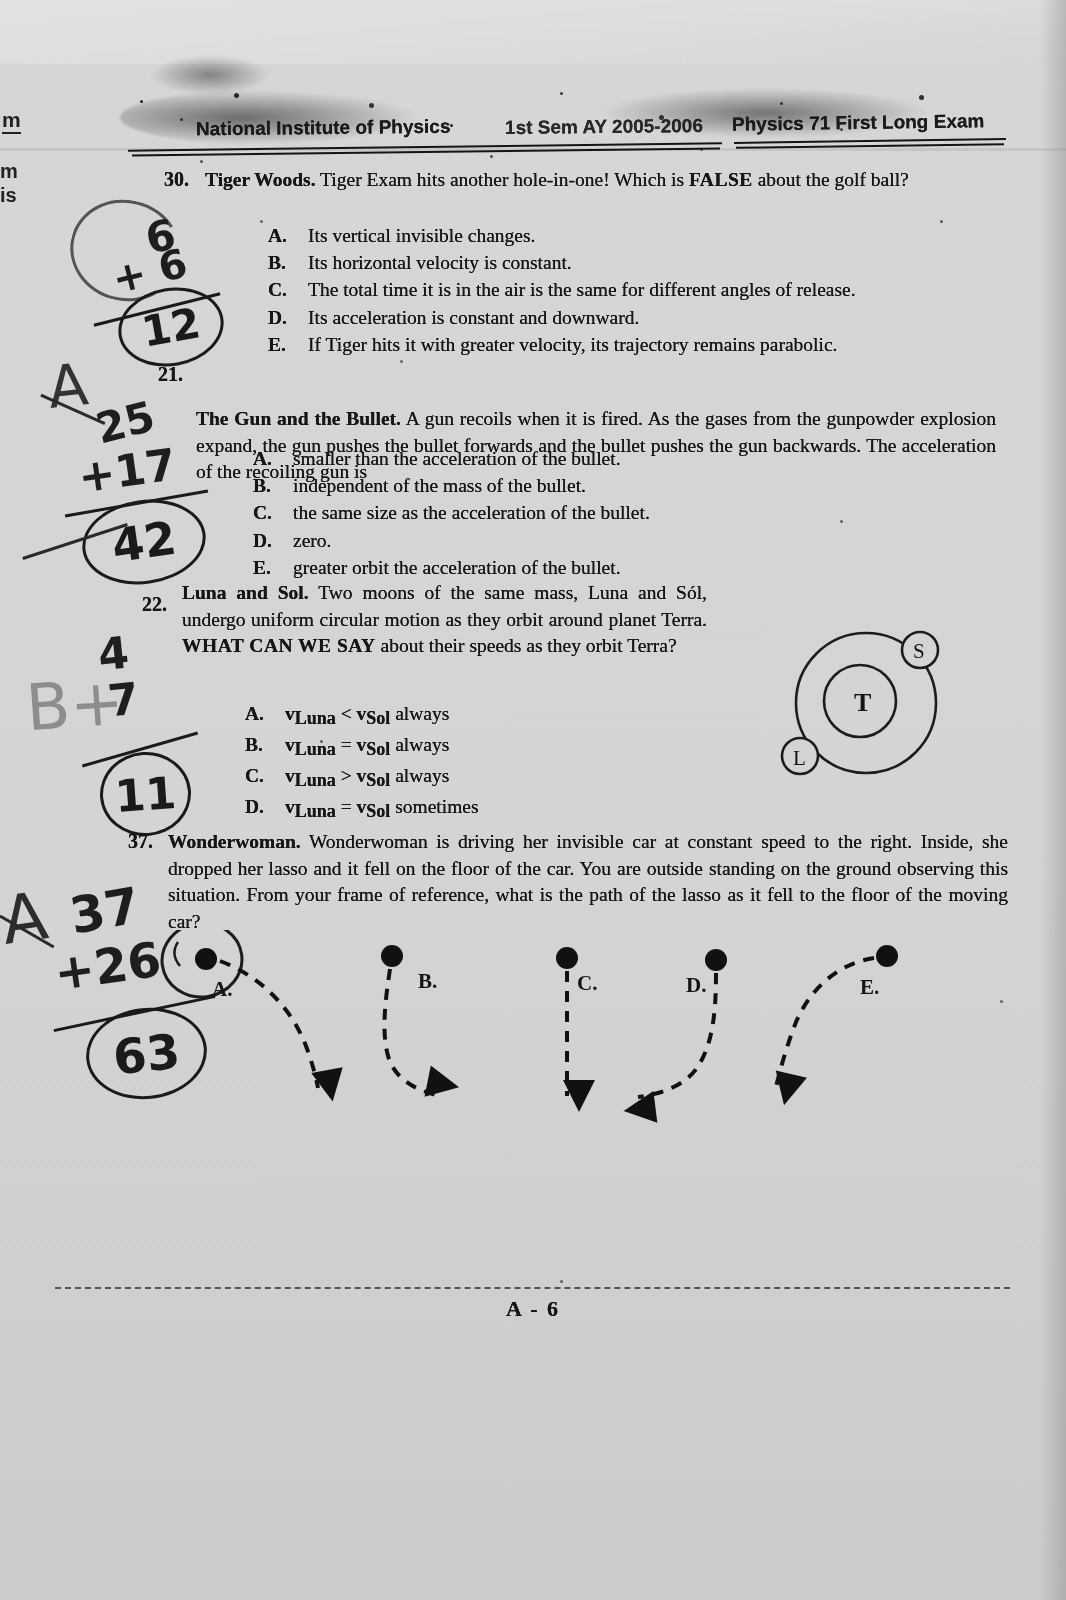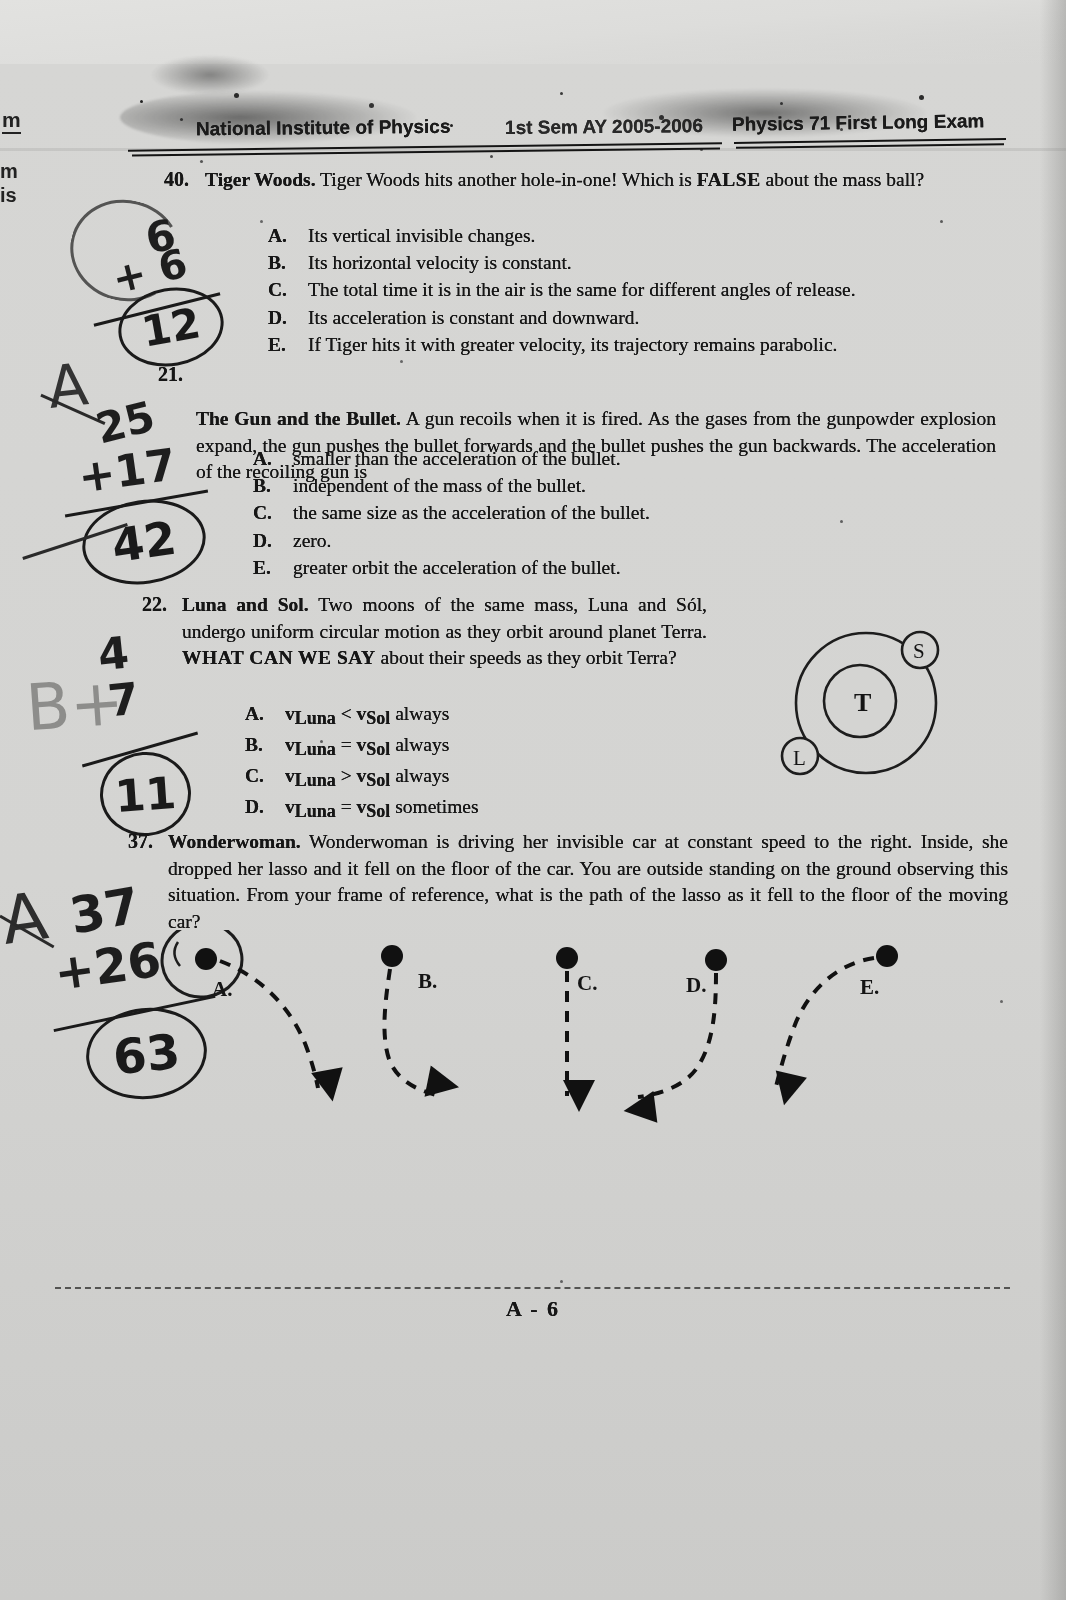--- a/index.html
+++ b/index.html
@@ -86,24 +86,24 @@
 <span class="edge-frag" style="left:0px;top:184px;font-size:20px;">is</span>
 
 <span class="hdr" style="left:196px;top:117px;transform:rotate(-.6deg);">National Institute of Physics</span>
 <span class="hdr" style="left:505px;top:116px;transform:rotate(-.6deg);opacity:.92;">1st Sem AY 2005-2006</span>
 <span class="hdr" style="left:732px;top:112px;transform:rotate(-.8deg);">Physics 71 First Long Exam</span>
 <div class="rule" style="left:128px;top:146px;width:594px;transform:rotate(-.7deg);"></div>
 <div class="rule" style="left:132px;top:151px;width:588px;transform:rotate(-.7deg);height:1.5px;"></div>
 <div class="rule" style="left:734px;top:140px;width:272px;transform:rotate(-.8deg);"></div>
 <div class="rule" style="left:736px;top:145px;width:268px;transform:rotate(-.8deg);height:1.5px;"></div>
 
-<span class="qnum" style="left:164px;top:168px;">40.</span>
+<span class="qnum" style="left:164px;top:168px;">30.</span>
 <div class="qbody" style="left:205px;top:167px;width:790px;">
   <span class="qtitle">Tiger Woods.</span>
-  <span>Tiger Woods hits another hole-in-one! Which is </span><span class="caps">FALSE</span><span> about the mass ball?</span>
+  <span>Tiger Exam hits another hole-in-one! Which is </span><span class="caps">FALSE</span><span> about the golf ball?</span>
 </div>
 <div class="opts" style="left:268px;top:222px;width:700px;">
   <div class="opt">
     <span class="letter">A.</span>
     <span class="otext">Its vertical invisible changes.</span>
   </div>
   <div class="opt">
     <span class="letter">B.</span>
     <span class="otext">Its horizontal velocity is constant.</span>
   </div>
@@ -157,21 +157,21 @@
 
 <span class="hw" style="left:48px;top:352px;font-size:58px;font-weight:normal;transform:rotate(-6deg);color:#333;">A</span>
 <div class="strike" style="left:38px;top:408px;width:70px;transform:rotate(24deg);"></div>
 <span class="hw" style="left:96px;top:398px;font-size:42px;transform:rotate(-14deg);">25</span>
 <span class="hw" style="left:78px;top:445px;font-size:44px;transform:rotate(-8deg);">+17</span>
 <div class="hw-line" style="left:64px;top:502px;width:145px;transform:rotate(-10deg);"></div>
 <div class="hw-circle" style="left:82px;top:500px;width:118px;height:78px;font-size:46px;transform:rotate(-8deg);">42</div>
 <div class="strike" style="left:20px;top:540px;width:110px;transform:rotate(-18deg);"></div>
 
 <span class="qnum" style="left:142px;top:593px;">22.</span>
-<div class="qbody" style="left:182px;top:592px;width:525px;">
+<div class="qbody" style="left:182px;top:580px;width:525px;">
   <span class="qtitle">Luna and Sol.</span>
   <span>Two moons of the same mass, Luna and Sól, undergo uniform circular motion as they orbit around planet Terra. </span><span class="caps">WHAT CAN WE SAY</span><span> about their speeds as they orbit Terra?</span>
 </div>
 <div class="opts" style="left:245px;top:700px;width:420px;">
   <div class="opt">
     <span class="letter">A.</span>
     <span class="otext"><span class="vvar">v</span><span class="sub">Luna</span> <span>&lt;</span> <span class="vvar">v</span><span class="sub">Sol</span> <span>always</span></span>
   </div>
   <div class="opt">
     <span class="letter">B.</span>

